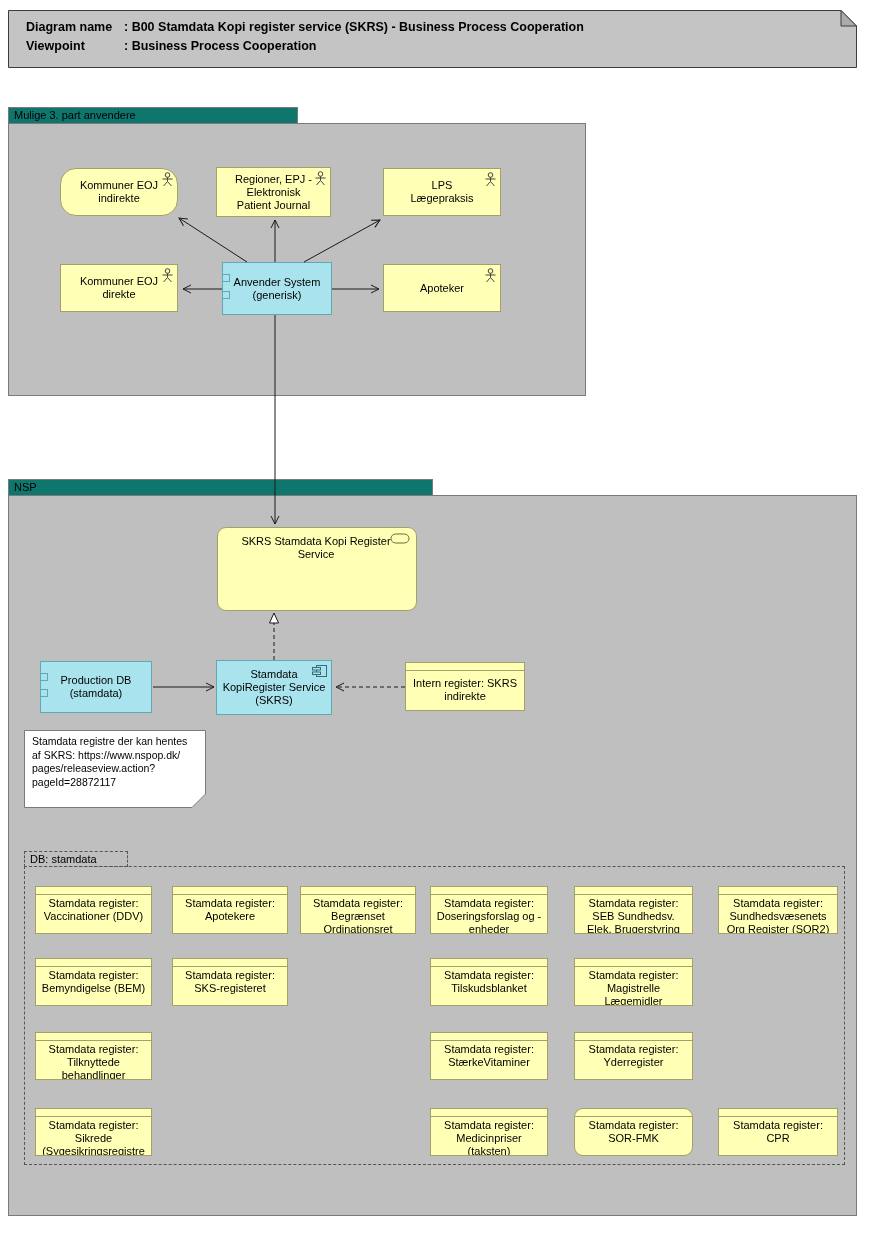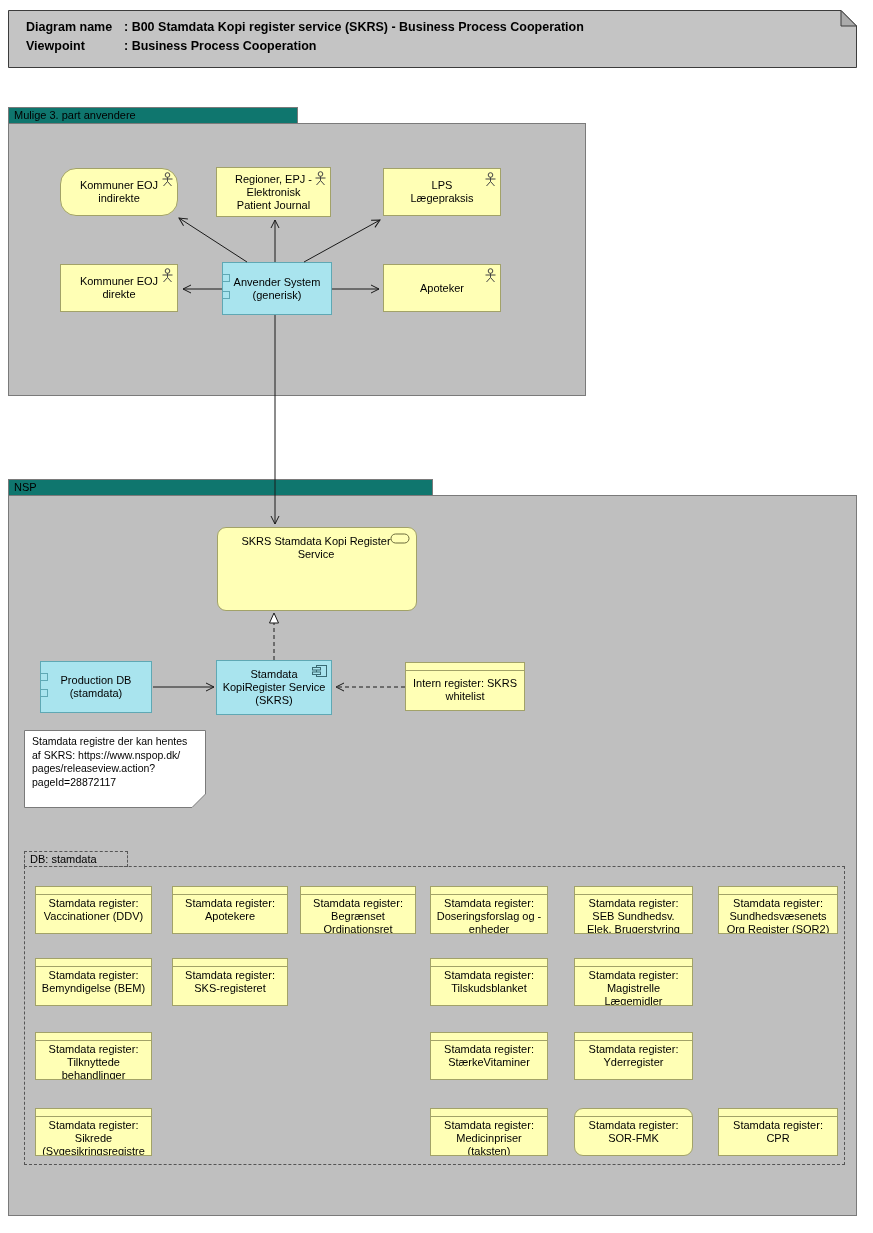--- a/index.html
+++ b/index.html
@@ -161,21 +161,21 @@
   <div class="node cyan" style="left:216px;top:660px;width:116px;height:55px;">
     <svg class="corner-icon" width="16" height="14" viewBox="0 0 16 14">
       <rect x="4.5" y="1.5" width="10" height="11" fill="none" stroke="#3a6a73" stroke-width="1"></rect>
       <rect x="0.5" y="3.5" width="8" height="2.5" fill="#A9E4EE" stroke="#3a6a73" stroke-width="1"></rect>
       <rect x="0.5" y="8" width="8" height="2.5" fill="#A9E4EE" stroke="#3a6a73" stroke-width="1"></rect>
     </svg>
     <span class="lbl">Stamdata KopiRegister Service (SKRS)</span>
   </div>
 
   <div class="node yellow obj obj-center" style="left:405px;top:662px;width:120px;height:49px;">
-    <span class="lbl">Intern register: SKRS whitelist</span>
+    <span class="lbl">Intern register: SKRS indirekte</span>
   </div>
 
   <div class="abs" style="left:24px;top:730px;width:182px;height:58px;">
     <svg width="182" height="78">
       <polygon points="0.5,0.5 181.5,0.5 181.5,64 168,77.5 0.5,77.5" fill="#ffffff" stroke="#7a7a7a" stroke-width="1"></polygon>
     </svg>
     <div class="note-text">Stamdata registre der kan hentes
 af SKRS: https://www.nspop.dk/
 pages/releaseview.action?
 pageId=28872117</div>

